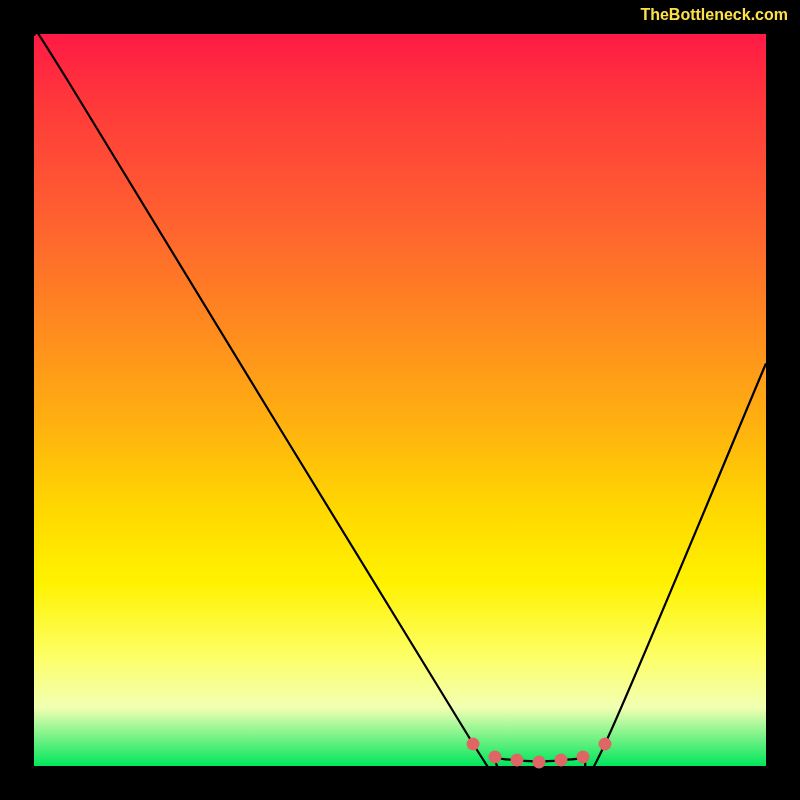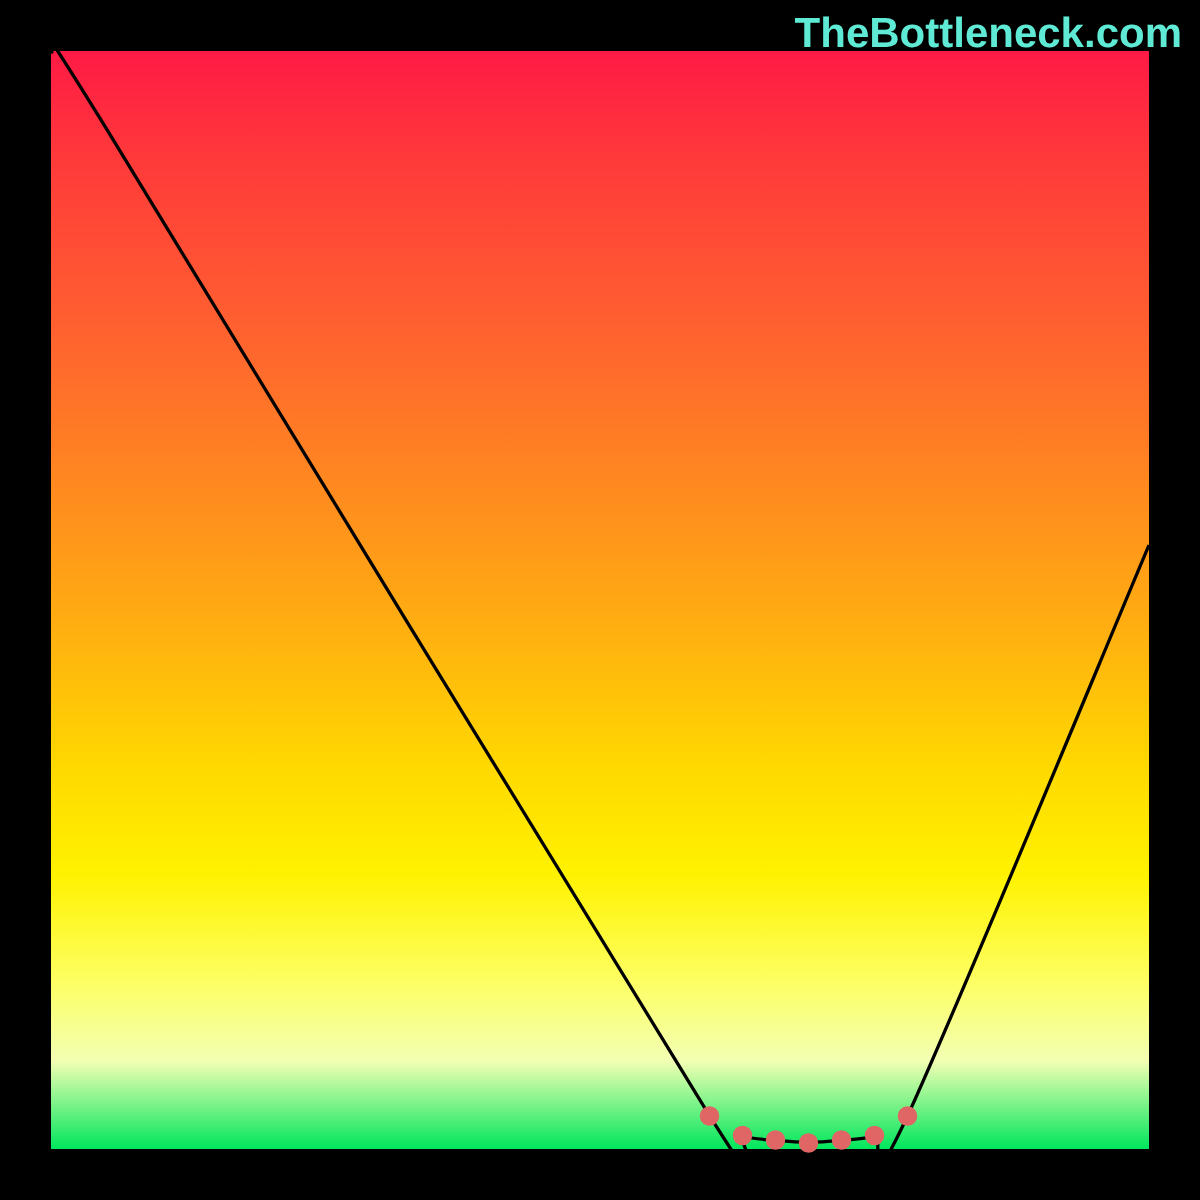--- a/index.html
+++ b/index.html
@@ -7,22 +7,22 @@
   .container {
     width: 800px;
     height: 800px;
     background: #000;
     position: relative;
   }
   .watermark {
     position: absolute;
     top: 6px;
     right: 12px;
-    color: #5eead4;
-    font-size: 28px;
+    color: #fde047;
+    font-size: 16px;
     font-weight: bold;
     z-index: 10;
   }
   .plot-area {
     position: absolute;
     left: 34px;
     top: 34px;
     width: 732px;
     height: 732px;
   }

